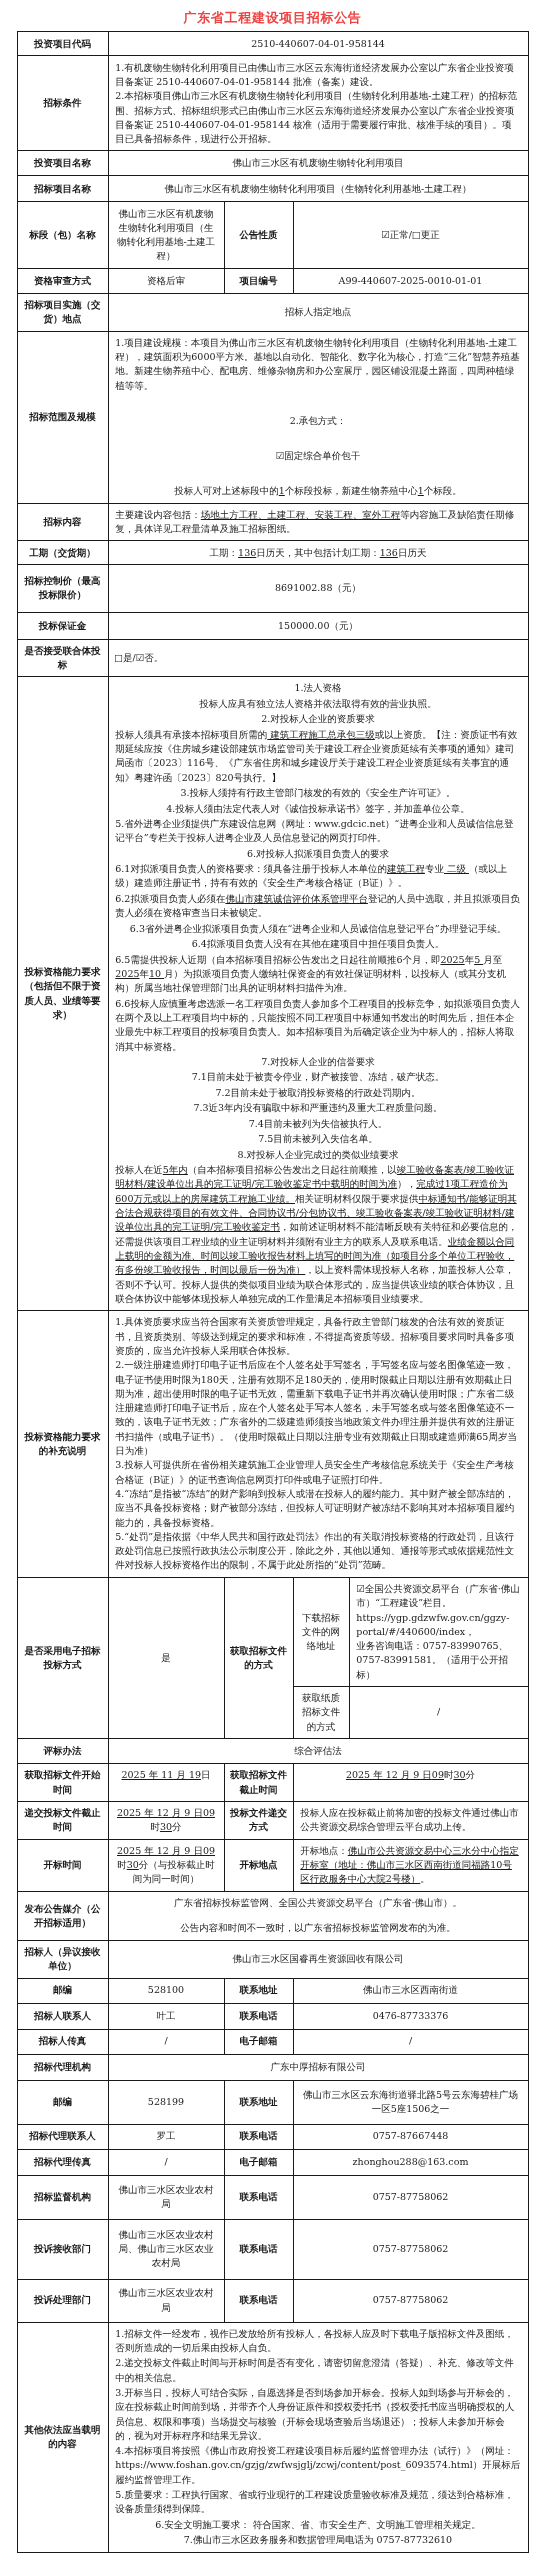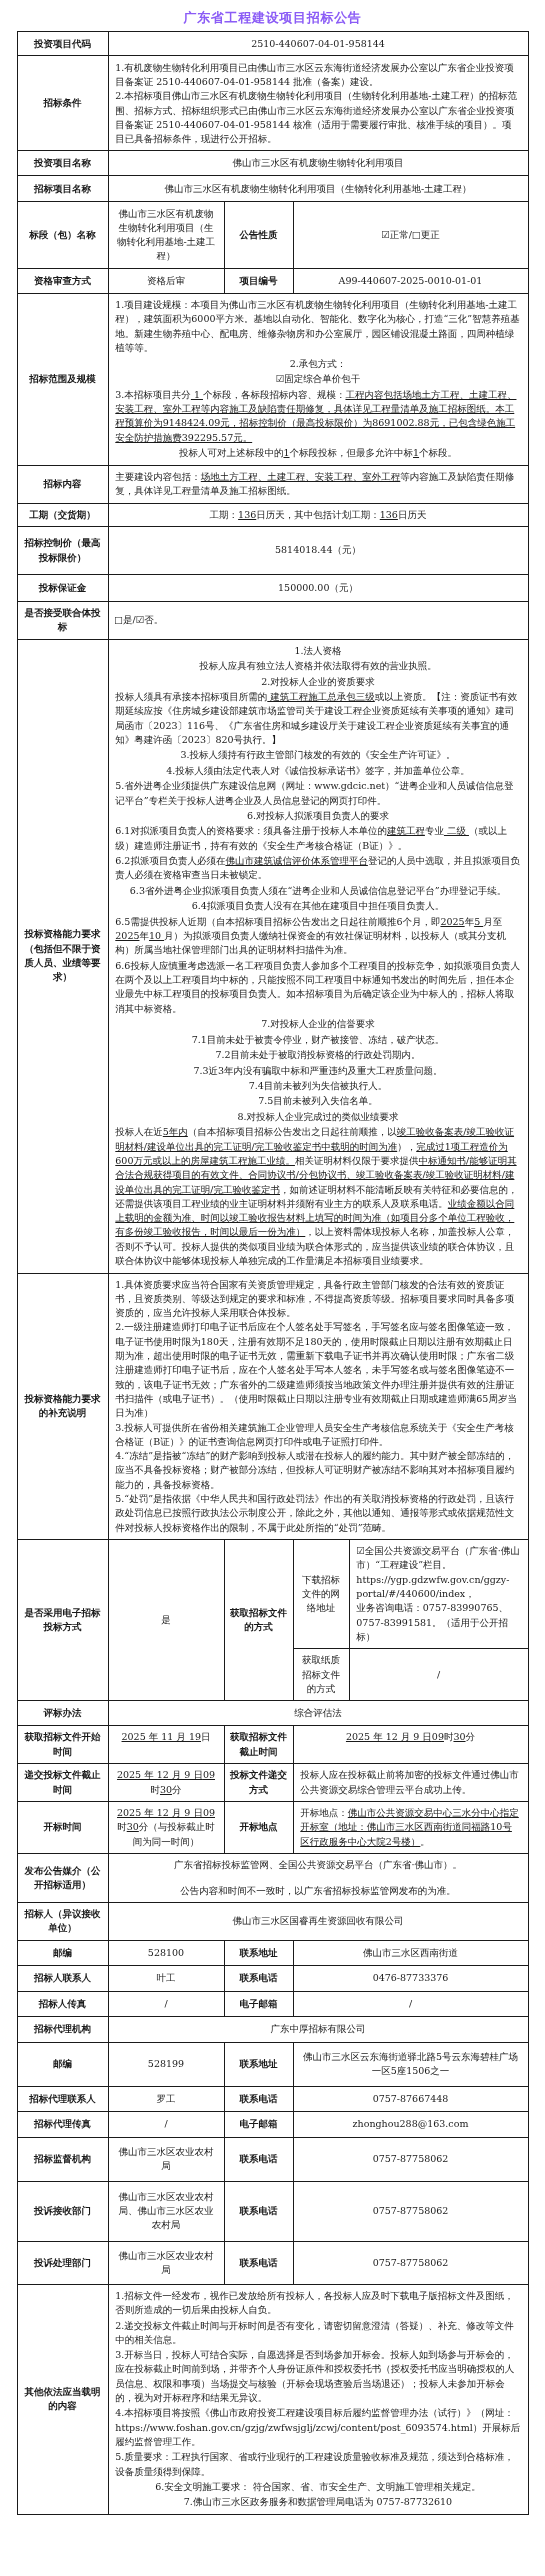--- a/index.html
+++ b/index.html
@@ -1,19 +1,19 @@
 <!DOCTYPE html>
 <html style="font-size:11px"><head>
 <meta charset="utf-8">
 <style>
   *{box-sizing:border-box}
   html,body{margin:0;padding:0;background:#ffffff}
   body{font-family:"DejaVu Sans",sans-serif;color:#1a1a1a}
   .page{width:545px;margin:0 auto;background:#fff}
-  .doc-title{padding:8.9px 0 4.1px;text-align:center;font-size:13px;font-weight:700;color:#8b5cf6;letter-spacing:0.7px}
+  .doc-title{padding:8.9px 0 4.1px;text-align:center;font-size:13px;font-weight:700;color:#ef4444;letter-spacing:0.7px}
   .tbl{width:512px;margin:0 auto;border:1.4px solid #1a1a1a}
   .row{display:flex;align-items:stretch;border-bottom:0.7px solid #1a1a1a}
   .row:last-child{border-bottom:none}
   .cell{border-right:0.7px solid #1a1a1a;padding:4.1px 5.5px;display:flex;align-items:center;justify-content:center;
         text-align:center;font-size:9.5px;line-height:14.3px;font-family:"DejaVu Serif",serif}
   .row>.cell:last-child,.subrow>.cell:last-child,.row>.subcol:last-child{border-right:none}
   .lbl{flex:0 0 91px;font-family:"DejaVu Sans",sans-serif;font-weight:700}
   .v2{flex:0 0 116px}
   .l3{flex:0 0 69px;font-family:"DejaVu Sans",sans-serif;font-weight:700}
   .v4{flex:1 1 auto}
@@ -67,50 +67,53 @@
       <div class="cell v4">☑正常/□更正</div>
     </div>
 
     <div class="row" style="min-height:25px">
       <div class="cell lbl">资格审查方式</div>
       <div class="cell v2">资格后审</div>
       <div class="cell l3">项目编号</div>
       <div class="cell v4">A99-440607-2025-0010-01-01</div>
     </div>
 
+    <div class="row" style="min-height:34px">
+      <div class="cell lbl">招标项目实施（交货）地点</div>
+      <div class="cell grow">招标人指定地点</div>
+    </div>
 
 
     <div class="row" style="min-height:172px">
       <div class="cell lbl">招标范围及规模</div>
       <div class="cell grow rich">
           <div class="para"><span>1.项目建设规模：本项目为佛山市三水区有机废物生物转化利用项目（生物转化利用基地-土建工程），建筑面积为6000平方米。基地以自动化、智能化、数字化为核心，打造“三化”智慧养殖基地。新建生物养殖中心、配电房、维修杂物房和办公室展厅，园区铺设混凝土路面，四周种植绿植等等。</span></div>
           <div class="para"><span>2.承包方式：</span></div>
           <div class="para"><span>☑固定综合单价包干</span></div>
-          <div class="para"><span>3.本招标项目共分</span><span class="u"> 1 </span><span>个标段，各标段招标内容、规模：</span><span class="u">工程内容包括场地土方工程、土建工程、安装工程、室外工程等内容施工及缺陷责任期修复，具体详见工程量清单及施工招标图纸。本工程预算价为9148424.09元，招标控制价（最高投标限价）为8691002.88元，已包含绿色施工安全防护措施费392295.57元。</span></div>
-          <div class="para"><span>投标人可对上述标段中的</span><span class="u">1</span><span>个标段投标，但最多允许中标</span><span class="u">1</span><span>个标段。</span></div>
+          <div class="para"><span>投标人可对上述标段中的</span><span class="u">1</span><span>个标段投标，新建生物养殖中心</span><span class="u">1</span><span>个标段。</span></div>
         </div>
     </div>
 
     <div class="row" style="min-height:35px">
       <div class="cell lbl">招标内容</div>
       <div class="cell grow rich">
           <div class="para"><span>主要建设内容包括：</span><span class="u">场地土方工程、土建工程、安装工程、室外工程</span><span>等内容施工及缺陷责任期修复，具体详见工程量清单及施工招标图纸。</span></div>
         </div>
     </div>
 
     <div class="row" style="min-height:20.4px">
       <div class="cell lbl">工期（交货期）</div>
       <div class="cell grow rich">
           <div class="para"><span>工期：</span><span class="u">136</span><span>日历天，其中包括计划工期：</span><span class="u">136</span><span>日历天</span></div>
         </div>
     </div>
 
     <div class="row" style="min-height:48px">
       <div class="cell lbl">招标控制价（最高投标限价）</div>
-      <div class="cell grow">5814018.44（元）</div>
+      <div class="cell grow">8691002.88（元）</div>
     </div>
 
     <div class="row" style="min-height:26.6px">
       <div class="cell lbl">投标保证金</div>
       <div class="cell grow">150000.00（元）</div>
     </div>
 
     <div class="row" style="min-height:35px">
       <div class="cell lbl">是否接受联合体投标</div>
       <div class="cell grow left">□是/☑否。</div>

